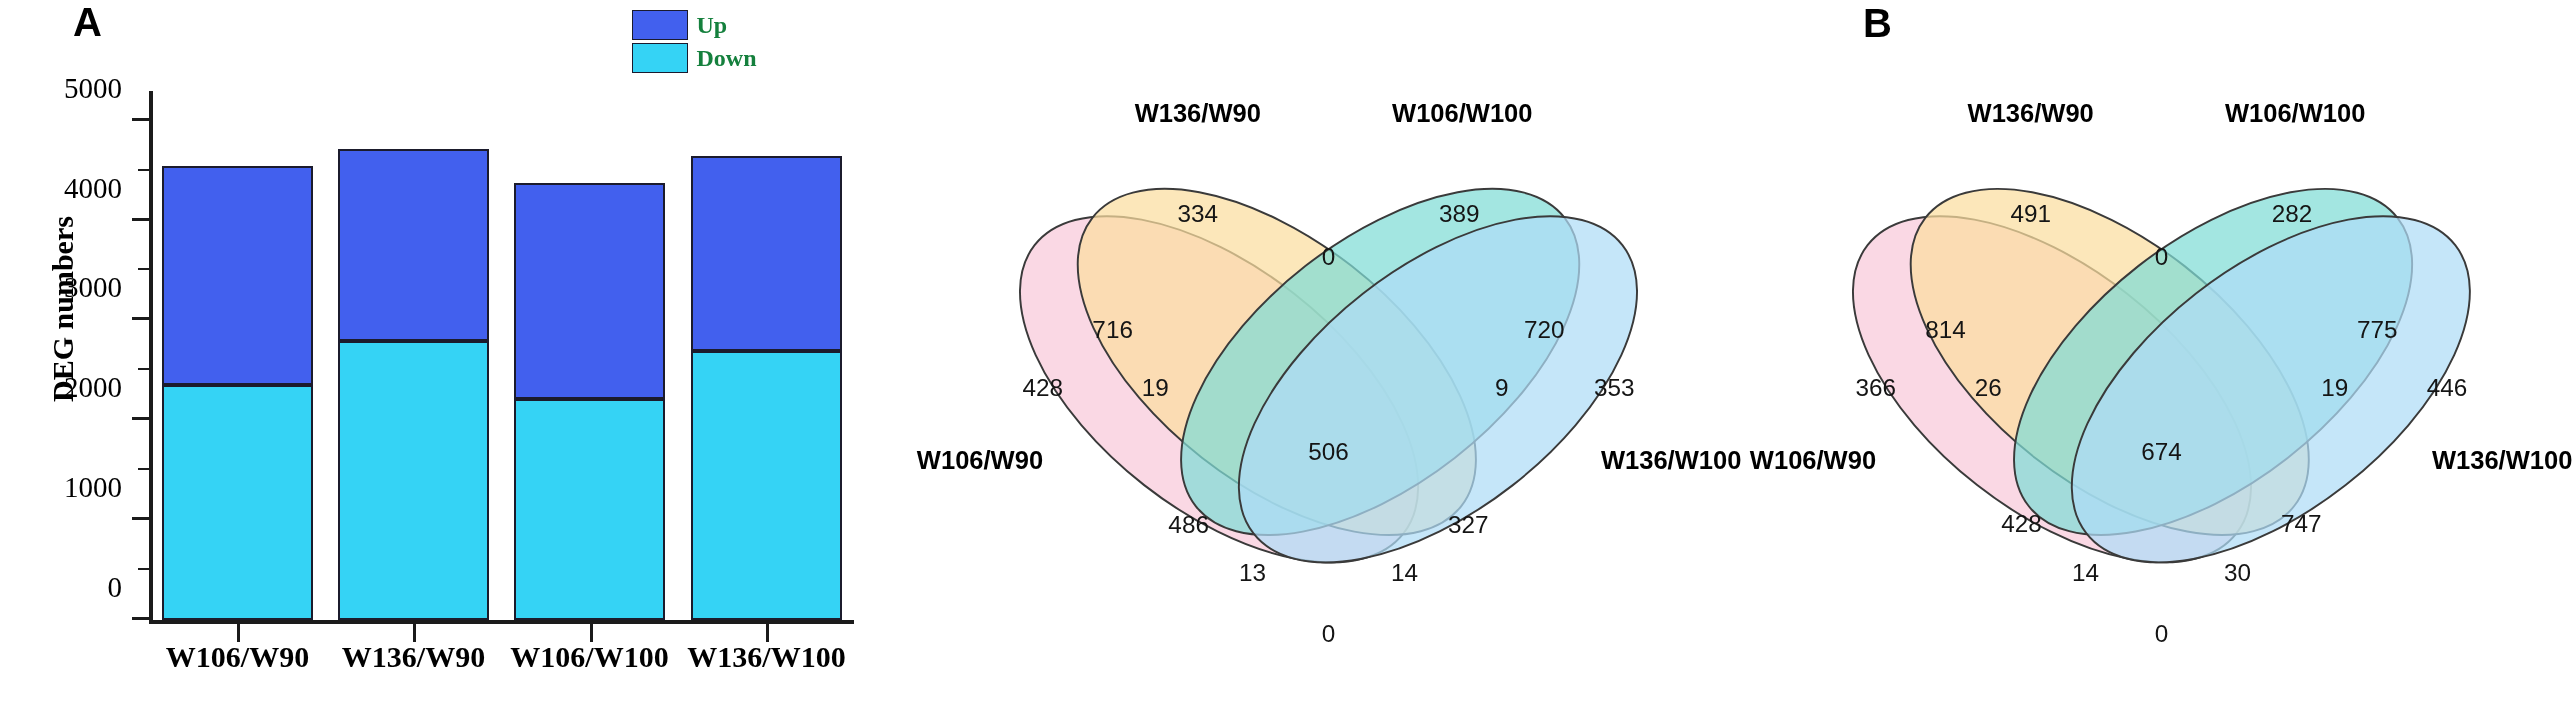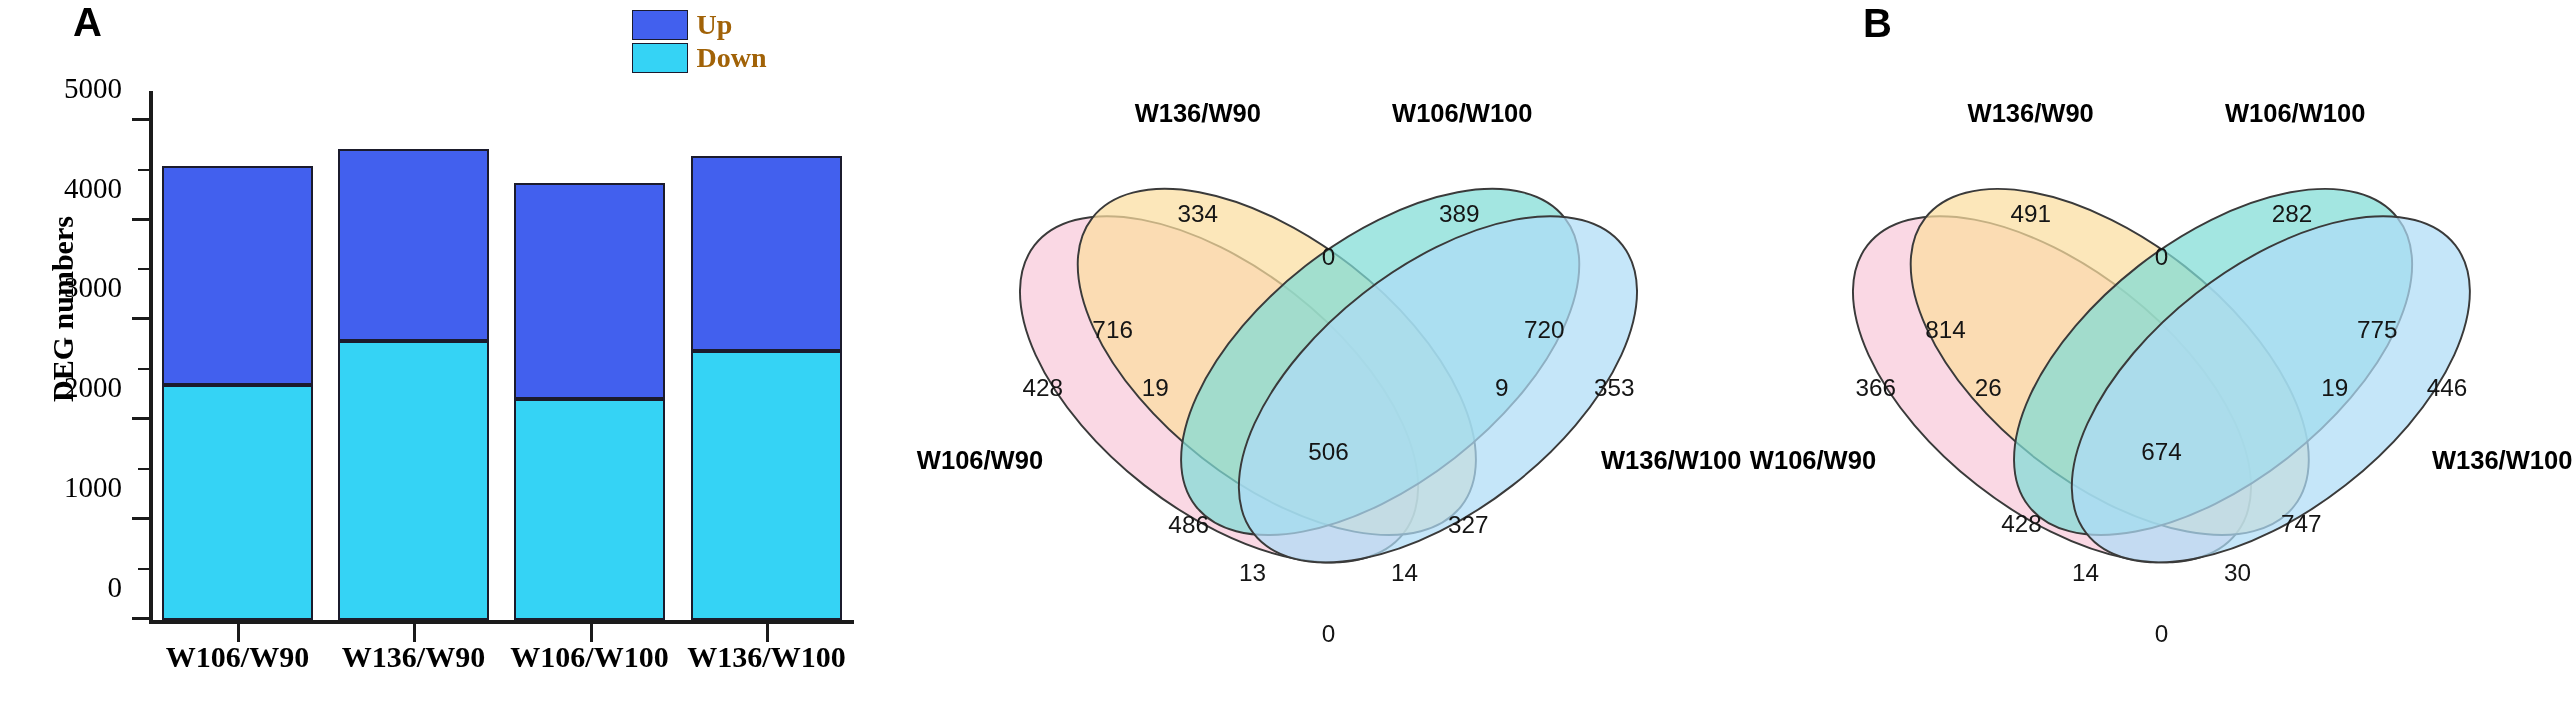--- a/index.html
+++ b/index.html
@@ -26,21 +26,21 @@
   #bar-legend{
     position:absolute;left:632px;top:8.5px;
     display:flex;flex-direction:column;gap:1.2px;
   }
   .legend-row{display:flex;align-items:center;gap:8.5px;height:32px;}
   .legend-swatch{
     width:56px;height:30px;border:1.8px solid #1a1a2e;box-sizing:border-box;
   }
   .legend-label{
     font-family:"Liberation Serif", serif;
-    font-weight:bold;font-size:28px;color:#a16207;line-height:1;
+    font-weight:bold;font-size:24px;color:#15803d;line-height:1;
   }
 
   
   #y-axis-title{
     position:absolute;left:-35px;top:292px;
     transform:rotate(-90deg);transform-origin:center center;
     width:195px;text-align:center;
     font-family:"Liberation Serif", serif;
     font-weight:bold;font-size:30px;color:#000;white-space:nowrap;
   }

